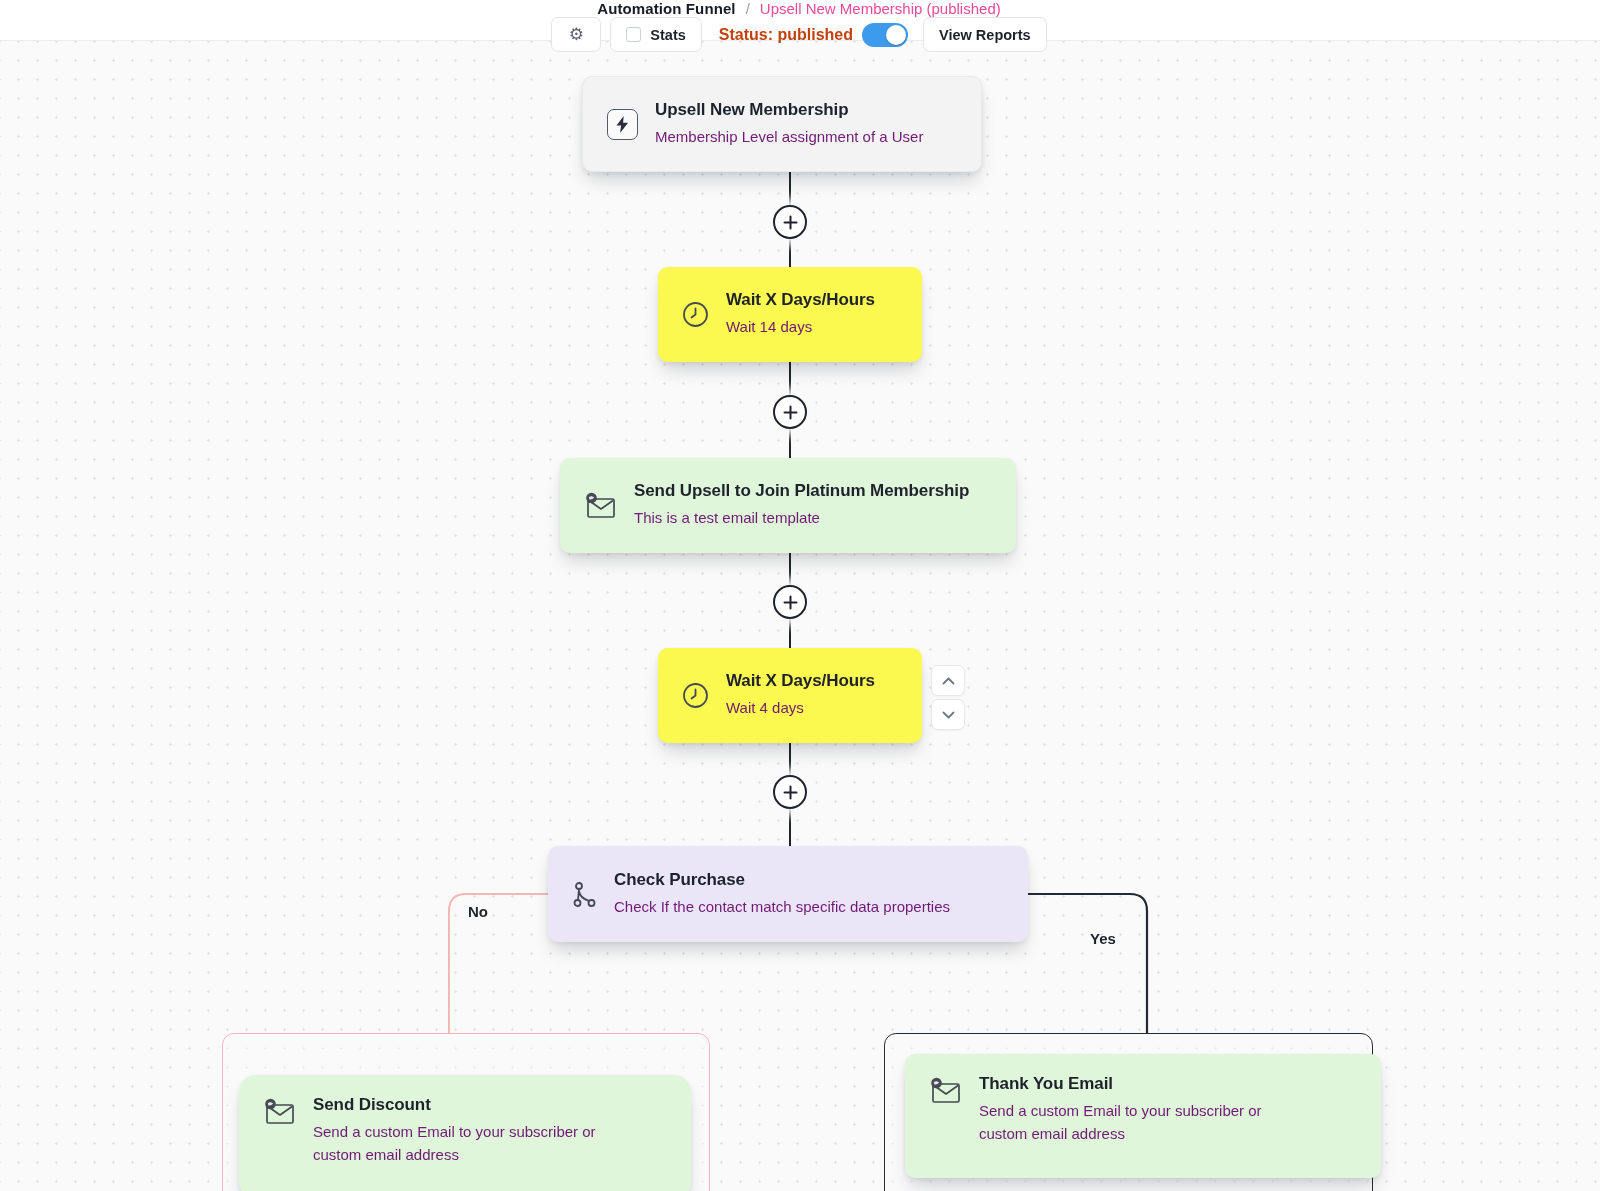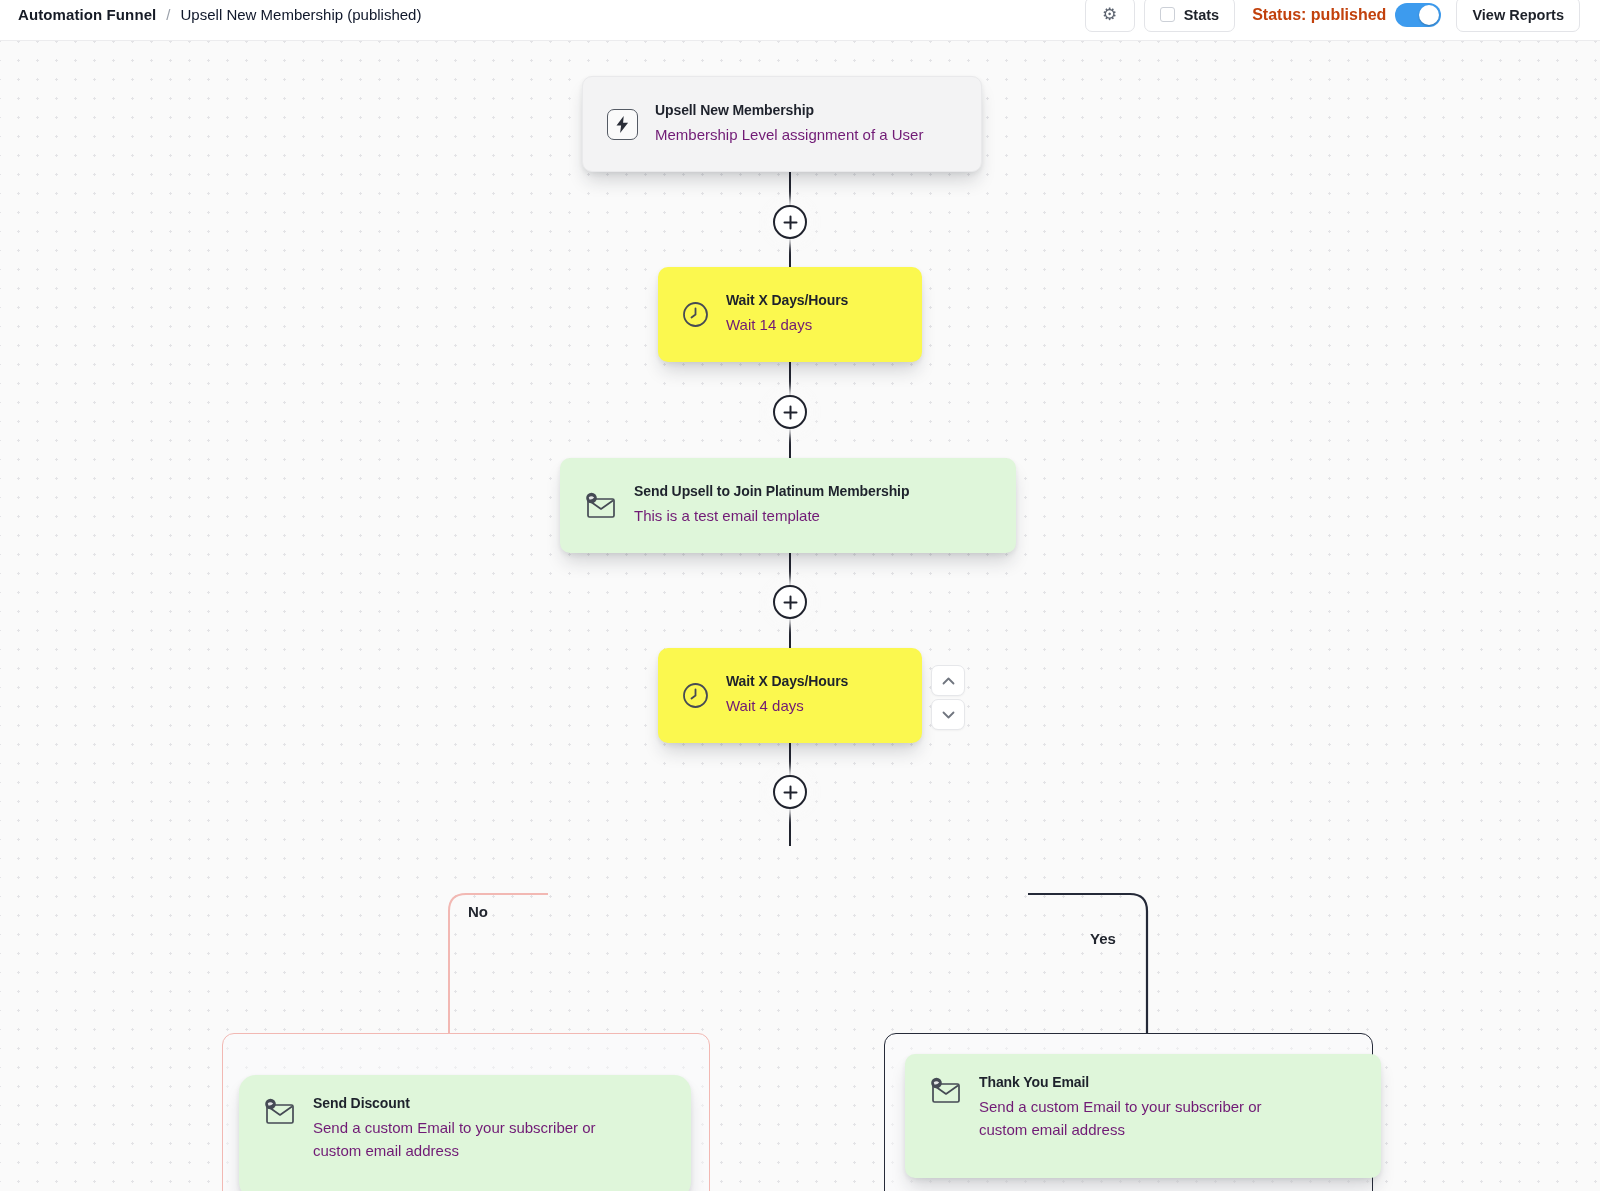--- a/index.html
+++ b/index.html
@@ -5,26 +5,26 @@
   * { margin:0; padding:0; box-sizing:border-box; }
   html,body { width:1600px; height:1191px; }
   body { font-family:"Liberation Sans","DejaVu Sans",sans-serif; background:#fafafa; color:#1e222c; }
   .app { position:relative; width:1600px; height:1191px; overflow:hidden; background:#fafafa; }
 
   
   .header {
     position:absolute; top:0; left:0; width:1600px; height:41px;
     background:#ffffff; border-bottom:1px solid #ececee;
     display:flex; align-items:center; justify-content:space-between;
-    padding:0 20px 11px 18px; z-index:50;
+    padding:0 20px 11px 18px; z-index:50;flex-direction:column;
   }
   .crumbs { display:flex; align-items:center; gap:10px; font-size:15px; }
   .crumb-root { font-weight:700; color:#161b26; letter-spacing:.1px; }
   .crumb-sep { color:#9aa0aa; }
-  .crumb-cur { color:#0f172a; }
+  .crumb-cur { color:#ec4899; }
   .header-right { display:flex; align-items:center; gap:9px; }
   .hbtn {
     background:#fff; border:1px solid #e3e4e8; border-radius:7px;
     height:35px; display:flex; align-items:center; justify-content:center;
     gap:9px; padding:0 15px; font-size:14.5px; font-weight:700; color:#1d2129;
     cursor:pointer; font-family:inherit;
   }
   .gear-btn { width:50px; padding:0; color:#5d6470; font-size:17px; }
   .checkbox { width:15px; height:15px; border:1.5px solid #ccd0d7; border-radius:3px; background:#fff; }
   .status-group { display:flex; align-items:center; gap:9px; padding:0 6px 0 8px; }
@@ -50,21 +50,21 @@
     background:#fff; border:2.5px solid #20232e; display:flex; align-items:center; justify-content:center;
     z-index:3; cursor:pointer; box-shadow:0 0 10px 7px rgba(250,250,250,.95);
   }
 
   .node {
     position:absolute; border-radius:10px; display:flex; align-items:center;
     padding:0 24px; gap:17px; cursor:pointer; z-index:4;
     box-shadow:0 12px 18px -4px rgba(28,32,44,.18), 0 2px 5px rgba(28,32,44,.08);
   }
   .node-text { display:flex; flex-direction:column; gap:6px; }
-  .node-title { font-size:14px; font-weight:700; color:#1e222c; letter-spacing:-.1px; }
+  .node-title { font-size:17px; font-weight:700; color:#1e222c; letter-spacing:-.1px; }
   .node-sub { font-size:15px; color:#701a75; line-height:1.5; }
   .icon-wrap { flex:0 0 auto; display:flex; align-items:center; justify-content:center; color:#3e434d; }
   .bolt-box { width:31px; height:31px; border:1.8px solid #545a64; border-radius:7px;
               display:flex; align-items:center; justify-content:center; background:rgba(255,255,255,.55); }
 
   .n-trigger { left:582px; top:35px;  width:400px; height:96px; border:1px solid #e9e9eb; }
   .n-wait1   { left:658px; top:226px; width:264px; height:95px; }
   .n-email1  { left:560px; top:417px; width:456px; height:95px; }
   .n-wait2   { left:658px; top:607px; width:264px; height:95px; }
   .n-check   { left:548px; top:805px; width:480px; height:96px; }
@@ -207,20 +207,34 @@
           <path d="M1.5 6.5 L6.5 1.5 L11.5 6.5" fill="none" stroke="#70757f" stroke-width="1.8" stroke-linecap="round" stroke-linejoin="round"></path>
         </svg>
       </div>
       <div class="sort-btn">
         <svg width="13" height="8" viewBox="0 0 13 8">
           <path d="M1.5 1.5 L6.5 6.5 L11.5 1.5" fill="none" stroke="#70757f" stroke-width="1.8" stroke-linecap="round" stroke-linejoin="round"></path>
         </svg>
       </div>
     </div>
 
+    <div class="node n-check" style="background: rgb(234, 230, 248);">
+      <span class="icon-wrap">
+        <svg width="25" height="27" viewBox="0 0 25 27">
+          <circle cx="7" cy="5" r="3" fill="none" stroke="#454a54" stroke-width="1.8"></circle>
+          <circle cx="5.5" cy="22" r="3" fill="none" stroke="#454a54" stroke-width="1.8"></circle>
+          <circle cx="19.5" cy="22" r="3" fill="none" stroke="#454a54" stroke-width="1.8"></circle>
+          <path d="M7 8 L6 19 M7 10 Q8 17 16.8 19.8" fill="none" stroke="#454a54" stroke-width="1.8" stroke-linecap="round"></path>
+        </svg>
+      </span>
+      <span class="node-text">
+        <span class="node-title">Check Purchase</span>
+        <span class="node-sub">Check If the contact match specific data properties</span>
+      </span>
+    </div>
 
     <span class="branch-label label-no">No</span>
     <span class="branch-label label-yes">Yes</span>
 
     <div class="branch-box box-no"></div>
     <div class="branch-box box-yes"></div>
 
     <div class="node n-discount" style="background: rgb(223, 246, 218);">
       <span class="icon-wrap">
         <svg width="33" height="27" viewBox="0 0 33 27">

